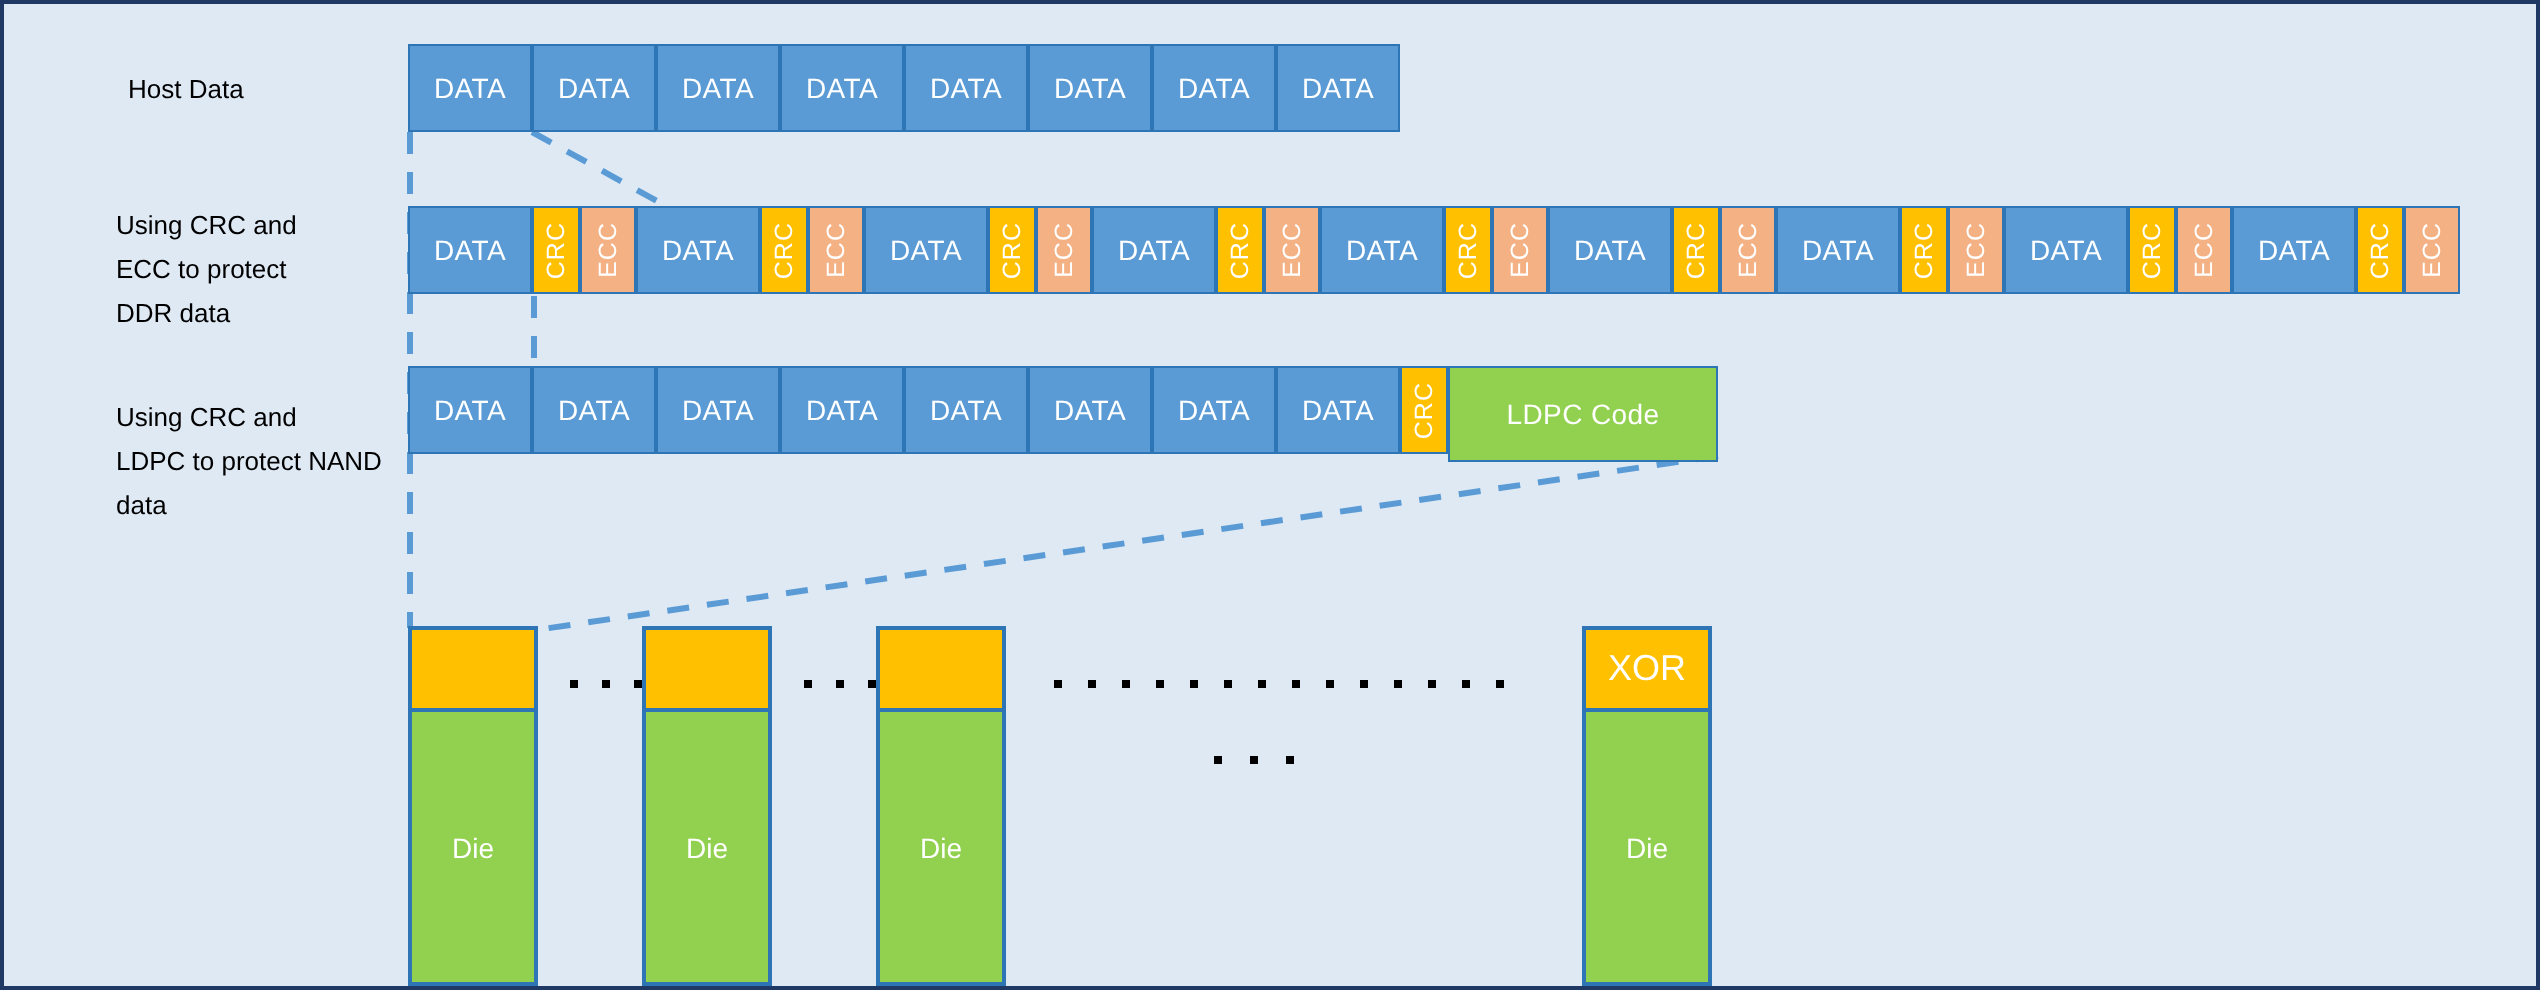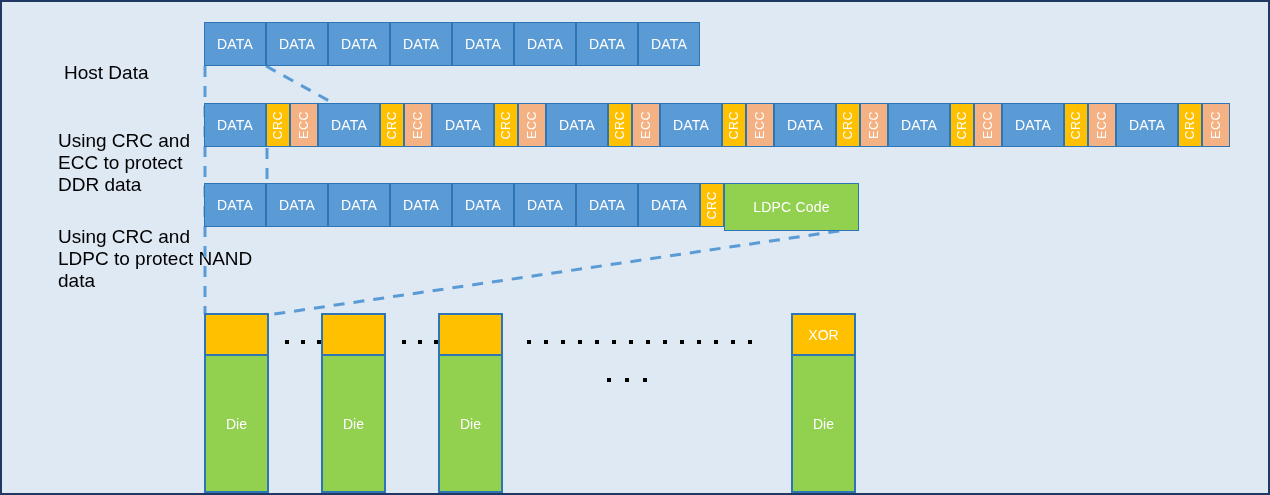--- a/index.html
+++ b/index.html
@@ -17,24 +17,23 @@
     background: #DEE9F4;
     border: 2px solid #1F3864;
     box-sizing: border-box;
     overflow: hidden;
   }
 
   
   .row-label {
     position: absolute;
     color: #000000;
-    font-size: 19px;
+    font-size: 13px;
     line-height: 22px;
     white-space: pre-line;
-    margin-top: 28px;
   }
   #label-host      { left: 62px;  top: 32px; }
   #label-ddr       { left: 56px;  top: 100px; }
   #label-nand      { left: 56px;  top: 196px; }
 
   
   .blk {
     position: absolute;
     box-sizing: border-box;
     border: 1.6px solid #2E75B6;
@@ -73,21 +72,21 @@
   }
   .die-head {
     box-sizing: border-box;
     height: 41px;
     background: #FFC000;
     border-bottom: 2px solid #2E75B6;
     display: flex;
     align-items: center;
     justify-content: center;
     color: #ffffff;
-    font-size: 14px;
+    font-size: 18px;
   }
   .die-body {
     box-sizing: border-box;
     height: 135px;
     background: #92D050;
     display: flex;
     align-items: center;
     justify-content: center;
     color: #ffffff;
     font-size: 14px;

